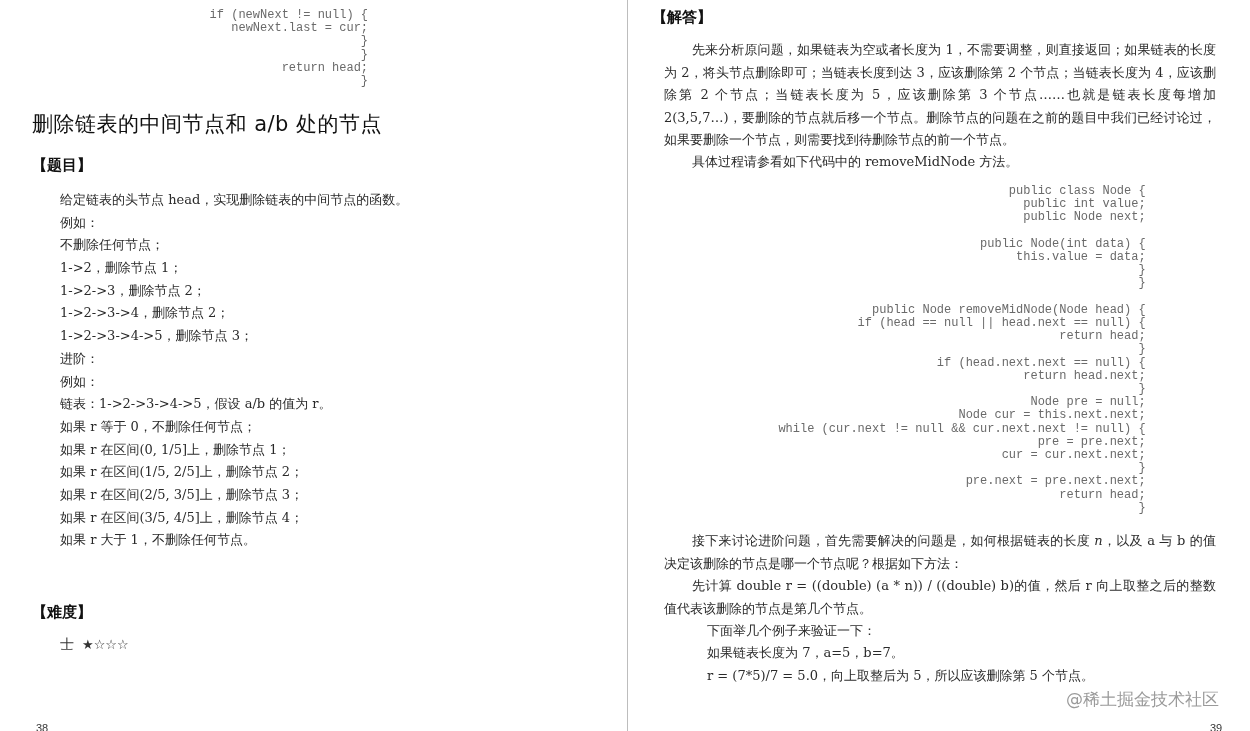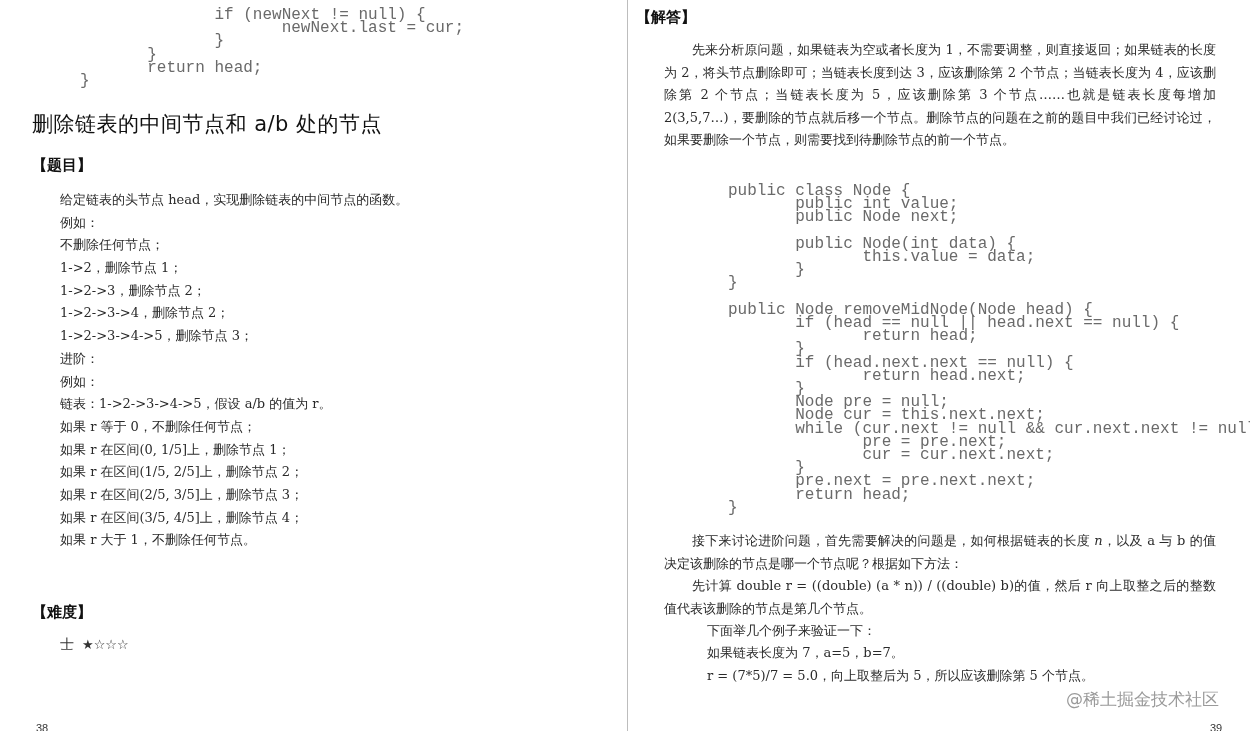--- a/index.html
+++ b/index.html
@@ -10,22 +10,22 @@
     color: #222;
   }
   .page { position: absolute; top: 0; height: 731px; background: #fff; overflow: hidden; }
   .page-left { left: 0; width: 627px; }
   .page-right { left: 628px; width: 622px; }
   .divider { position: absolute; left: 627px; top: 0; width: 1px; height: 731px; background: #bdbdbd; }
 
   .code {
     position: absolute;
     font-family: "Liberation Mono", "DejaVu Sans Mono", monospace;
-    font-size: 16px; line-height: 13.2px; color: #6a6a6a;
-    white-space: pre; margin: 0;
+    font-size: 12px; line-height: 13.2px; color: #6a6a6a;
+    white-space: pre; margin: 0; text-align: right;
   }
   .title {
     position: absolute; left: 32px; top: 110px;
     font-family: "DejaVu Sans", "Liberation Sans", sans-serif;
     font-size: 21px; color: #111; letter-spacing: 0.5px;
   }
   .section-head {
     position: absolute;
     font-family: "DejaVu Sans", "Liberation Sans", sans-serif;
     font-size: 15px; font-weight: bold; color: #111;
@@ -94,23 +94,24 @@
   <div class="difficulty">
     <span>士</span><span class="stars">★☆☆☆</span>
   </div>
 
   <div class="page-num" style="left:36px;">38</div>
 </div>
 
 <div class="divider"></div>
 
 <div class="page page-right">
-  <div class="section-head" style="left:8px; top:8px;">【解答】</div>
+  <div class="section-head" style="left:24px; top:8px;">【解答】</div>
 
   <p class="para indent" style="top:39px;">先来分析原问题，如果链表为空或者长度为 1，不需要调整，则直接返回；如果链表的长度为 2，将头节点删除即可；当链表长度到达 3，应该删除第 2 个节点；当链表长度为 4，应该删除第 2 个节点；当链表长度为 5，应该删除第 3 个节点……也就是链表长度每增加 2(3,5,7…)，要删除的节点就后移一个节点。删除节点的问题在之前的题目中我们已经讨论过，如果要删除一个节点，则需要找到待删除节点的前一个节点。</p>
+  <p class="para indent" style="top:151px;">具体过程请参看如下代码中的 removeMidNode 方法。</p>
 
   <pre class="code" style="left:100px; top:185px;"><span>public class Node {</span>
 <span>       public int value;</span>
 <span>       public Node next;</span>
 <span></span>
 <span>       public Node(int data) {</span>
 <span>              this.value = data;</span>
 <span>       }</span>
 <span>}</span>
 <span></span>

